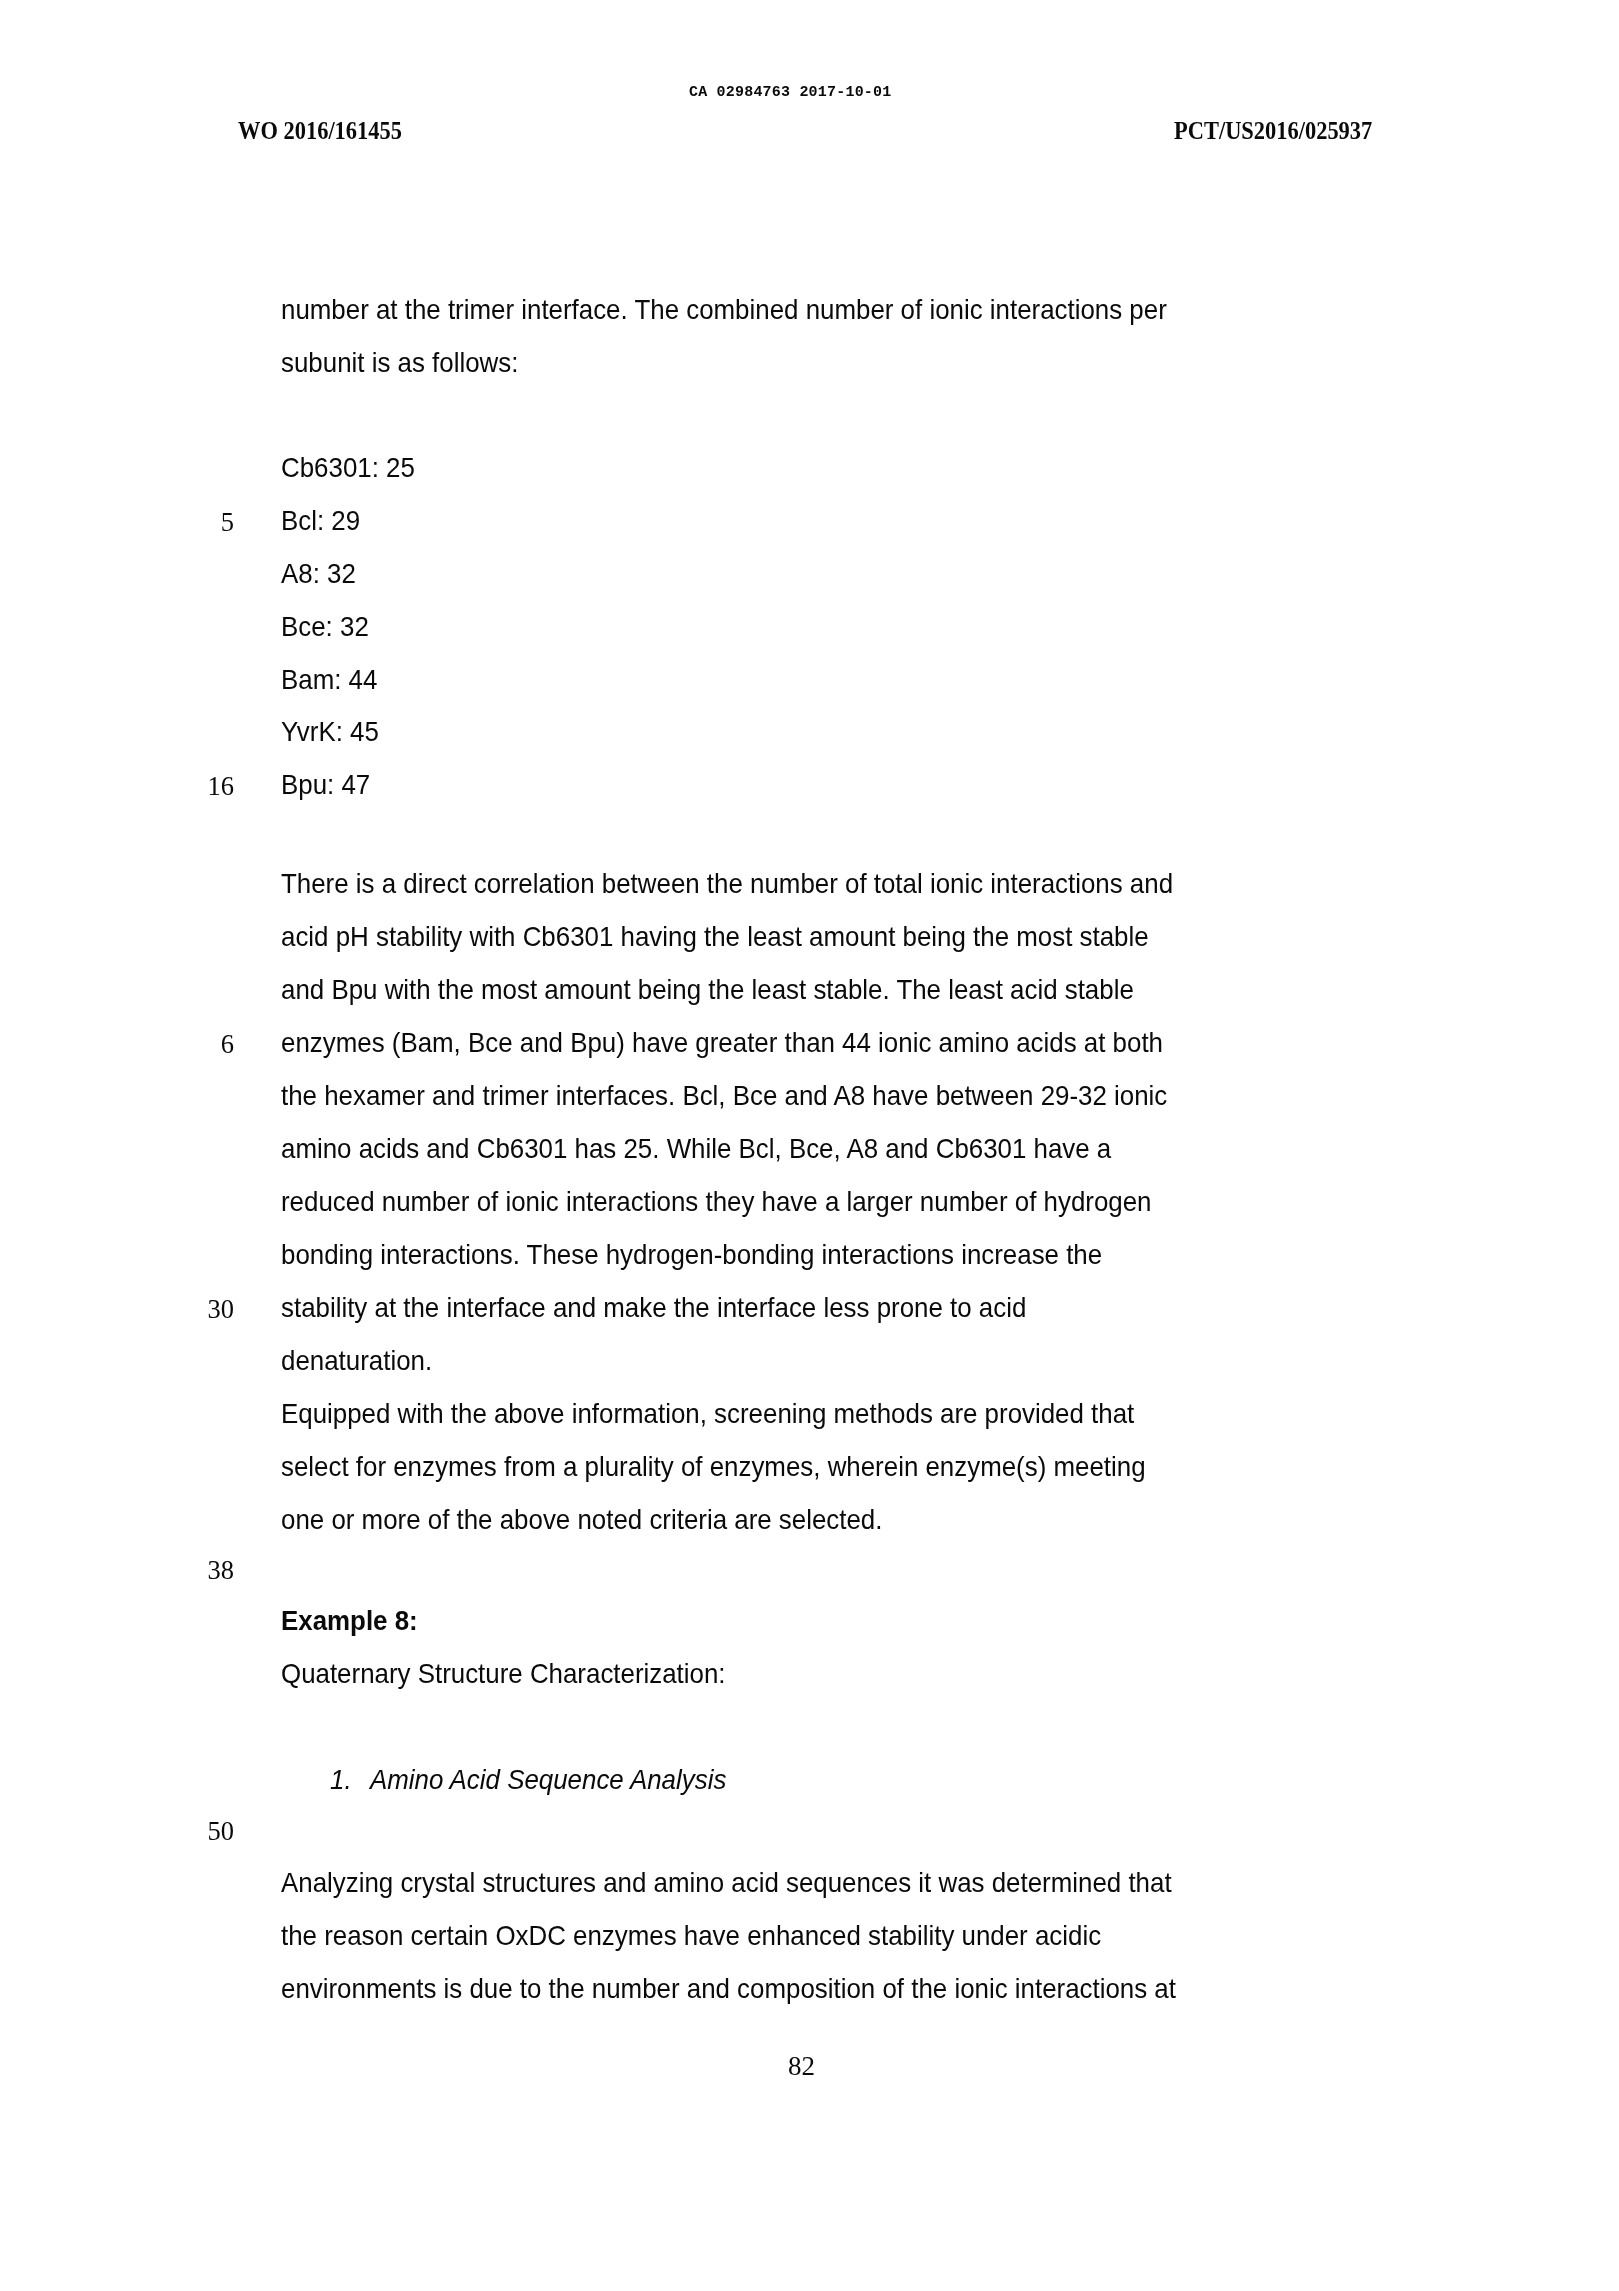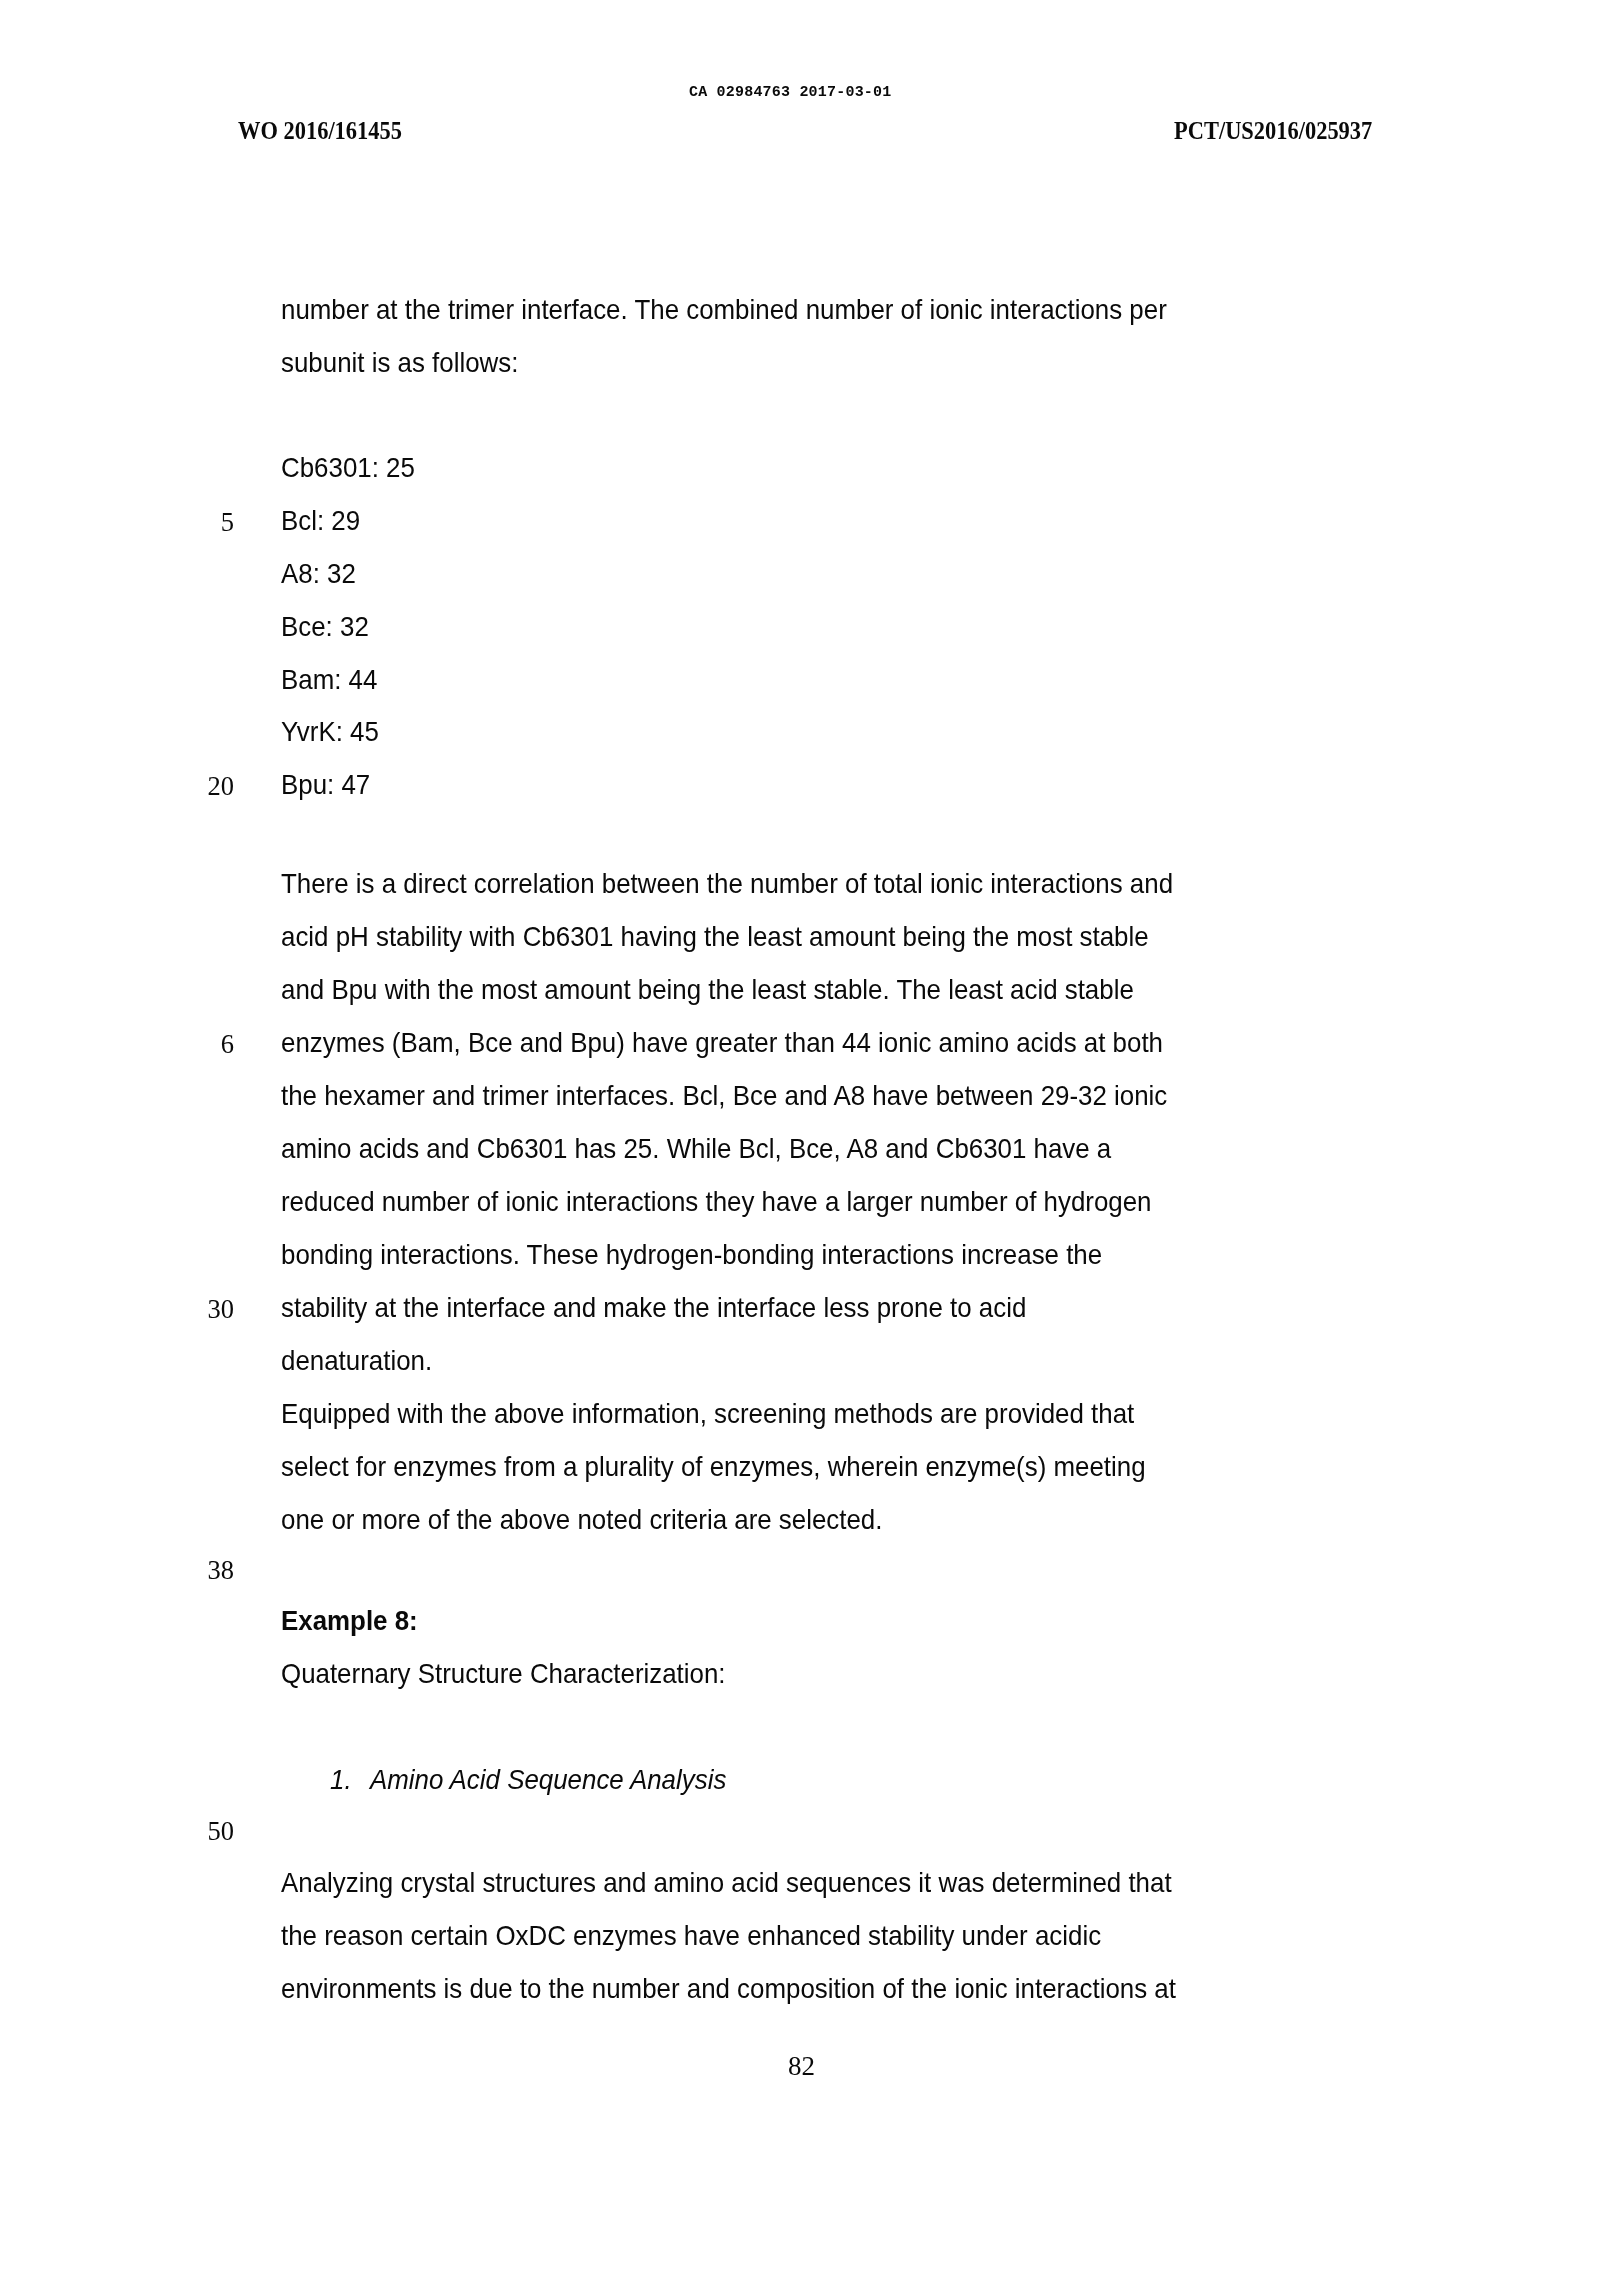--- a/index.html
+++ b/index.html
@@ -11,21 +11,21 @@
   .hdr-right { right: 247px; transform-origin: right top; }
   .line { left: 281px; font-family: "Liberation Sans", "DejaVu Sans", sans-serif; font-size: 27.4px; line-height: 31px; transform: scaleX(0.945); transform-origin: left top; }
   .bold { font-weight: bold; }
   .italic { font-style: italic; }
   .lineno { left: 203px; width: 31px; text-align: right; font-family: "Liberation Serif", "DejaVu Serif", serif; font-size: 26.5px; line-height: 31px; }
   .pageno { left: 784px; width: 35px; text-align: center; font-family: "Liberation Serif", "DejaVu Serif", serif; font-size: 27px; line-height: 31px; }
 </style>
 </head>
 <body>
 
-<div class="abs ca-header">CA 02984763 2017-03-01</div>
+<div class="abs ca-header">CA 02984763 2017-10-01</div>
 <div class="abs hdr hdr-left">WO 2016/161455</div>
 <div class="abs hdr hdr-right">PCT/US2016/025937</div>
 
 <div>
   <div class="abs line" style="top:294px">number at the trimer interface.  The combined number of ionic interactions per</div>
   <div class="abs line" style="top:347px">subunit is as follows:</div>
 </div>
 
 <div>
   <div class="abs line" style="top:452px">Cb6301: 25</div>
@@ -62,21 +62,21 @@
 <div class="abs line italic" style="top:1764px; left:370px">Amino Acid Sequence Analysis</div>
 
 <div>
   <div class="abs line" style="top:1867px">Analyzing crystal structures and amino acid sequences it was determined that</div>
   <div class="abs line" style="top:1920px">the reason certain OxDC enzymes have enhanced stability under acidic</div>
   <div class="abs line" style="top:1973px">environments is due to the number and composition of the ionic interactions at</div>
 </div>
 
 <div>
   <div class="abs lineno" style="top:507px">5</div>
-  <div class="abs lineno" style="top:771px">20</div>
+  <div class="abs lineno" style="top:771px">16</div>
   <div class="abs lineno" style="top:1029px">6</div>
   <div class="abs lineno" style="top:1294px">30</div>
   <div class="abs lineno" style="top:1555px">38</div>
   <div class="abs lineno" style="top:1816px">50</div>
 </div>
 
 <div class="abs pageno" style="top:2051px">82</div>
 
 
 </body></html>

